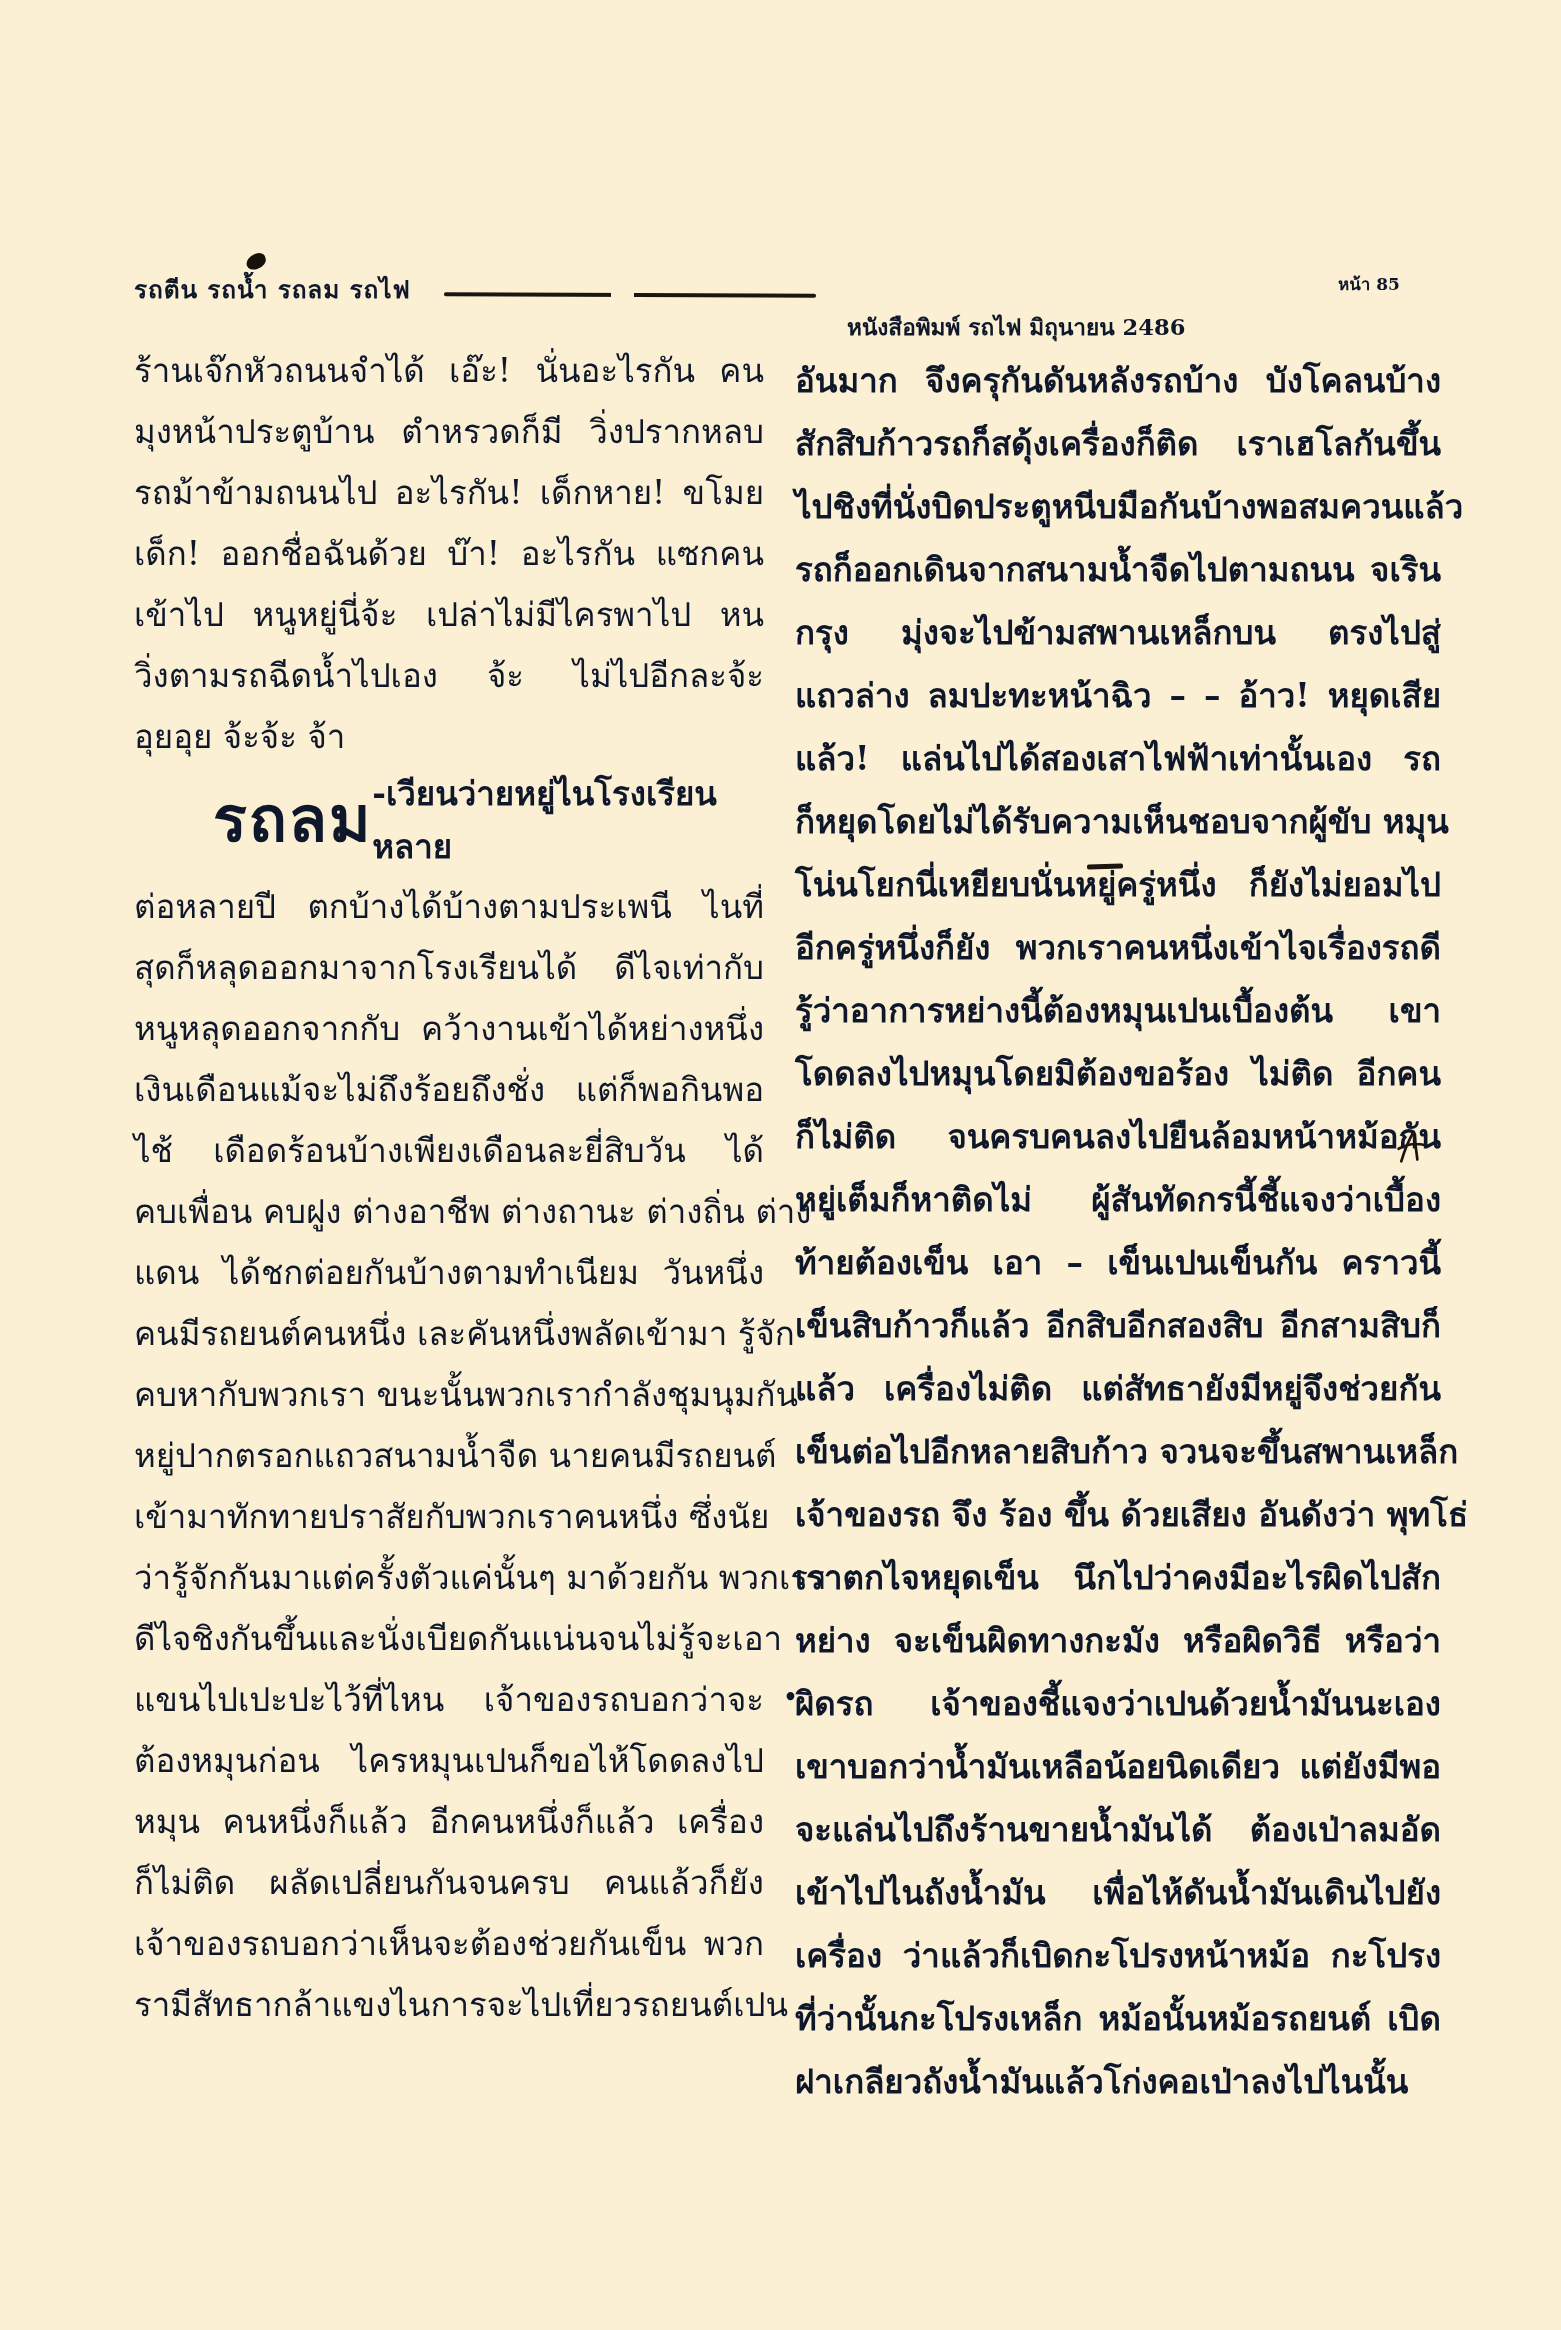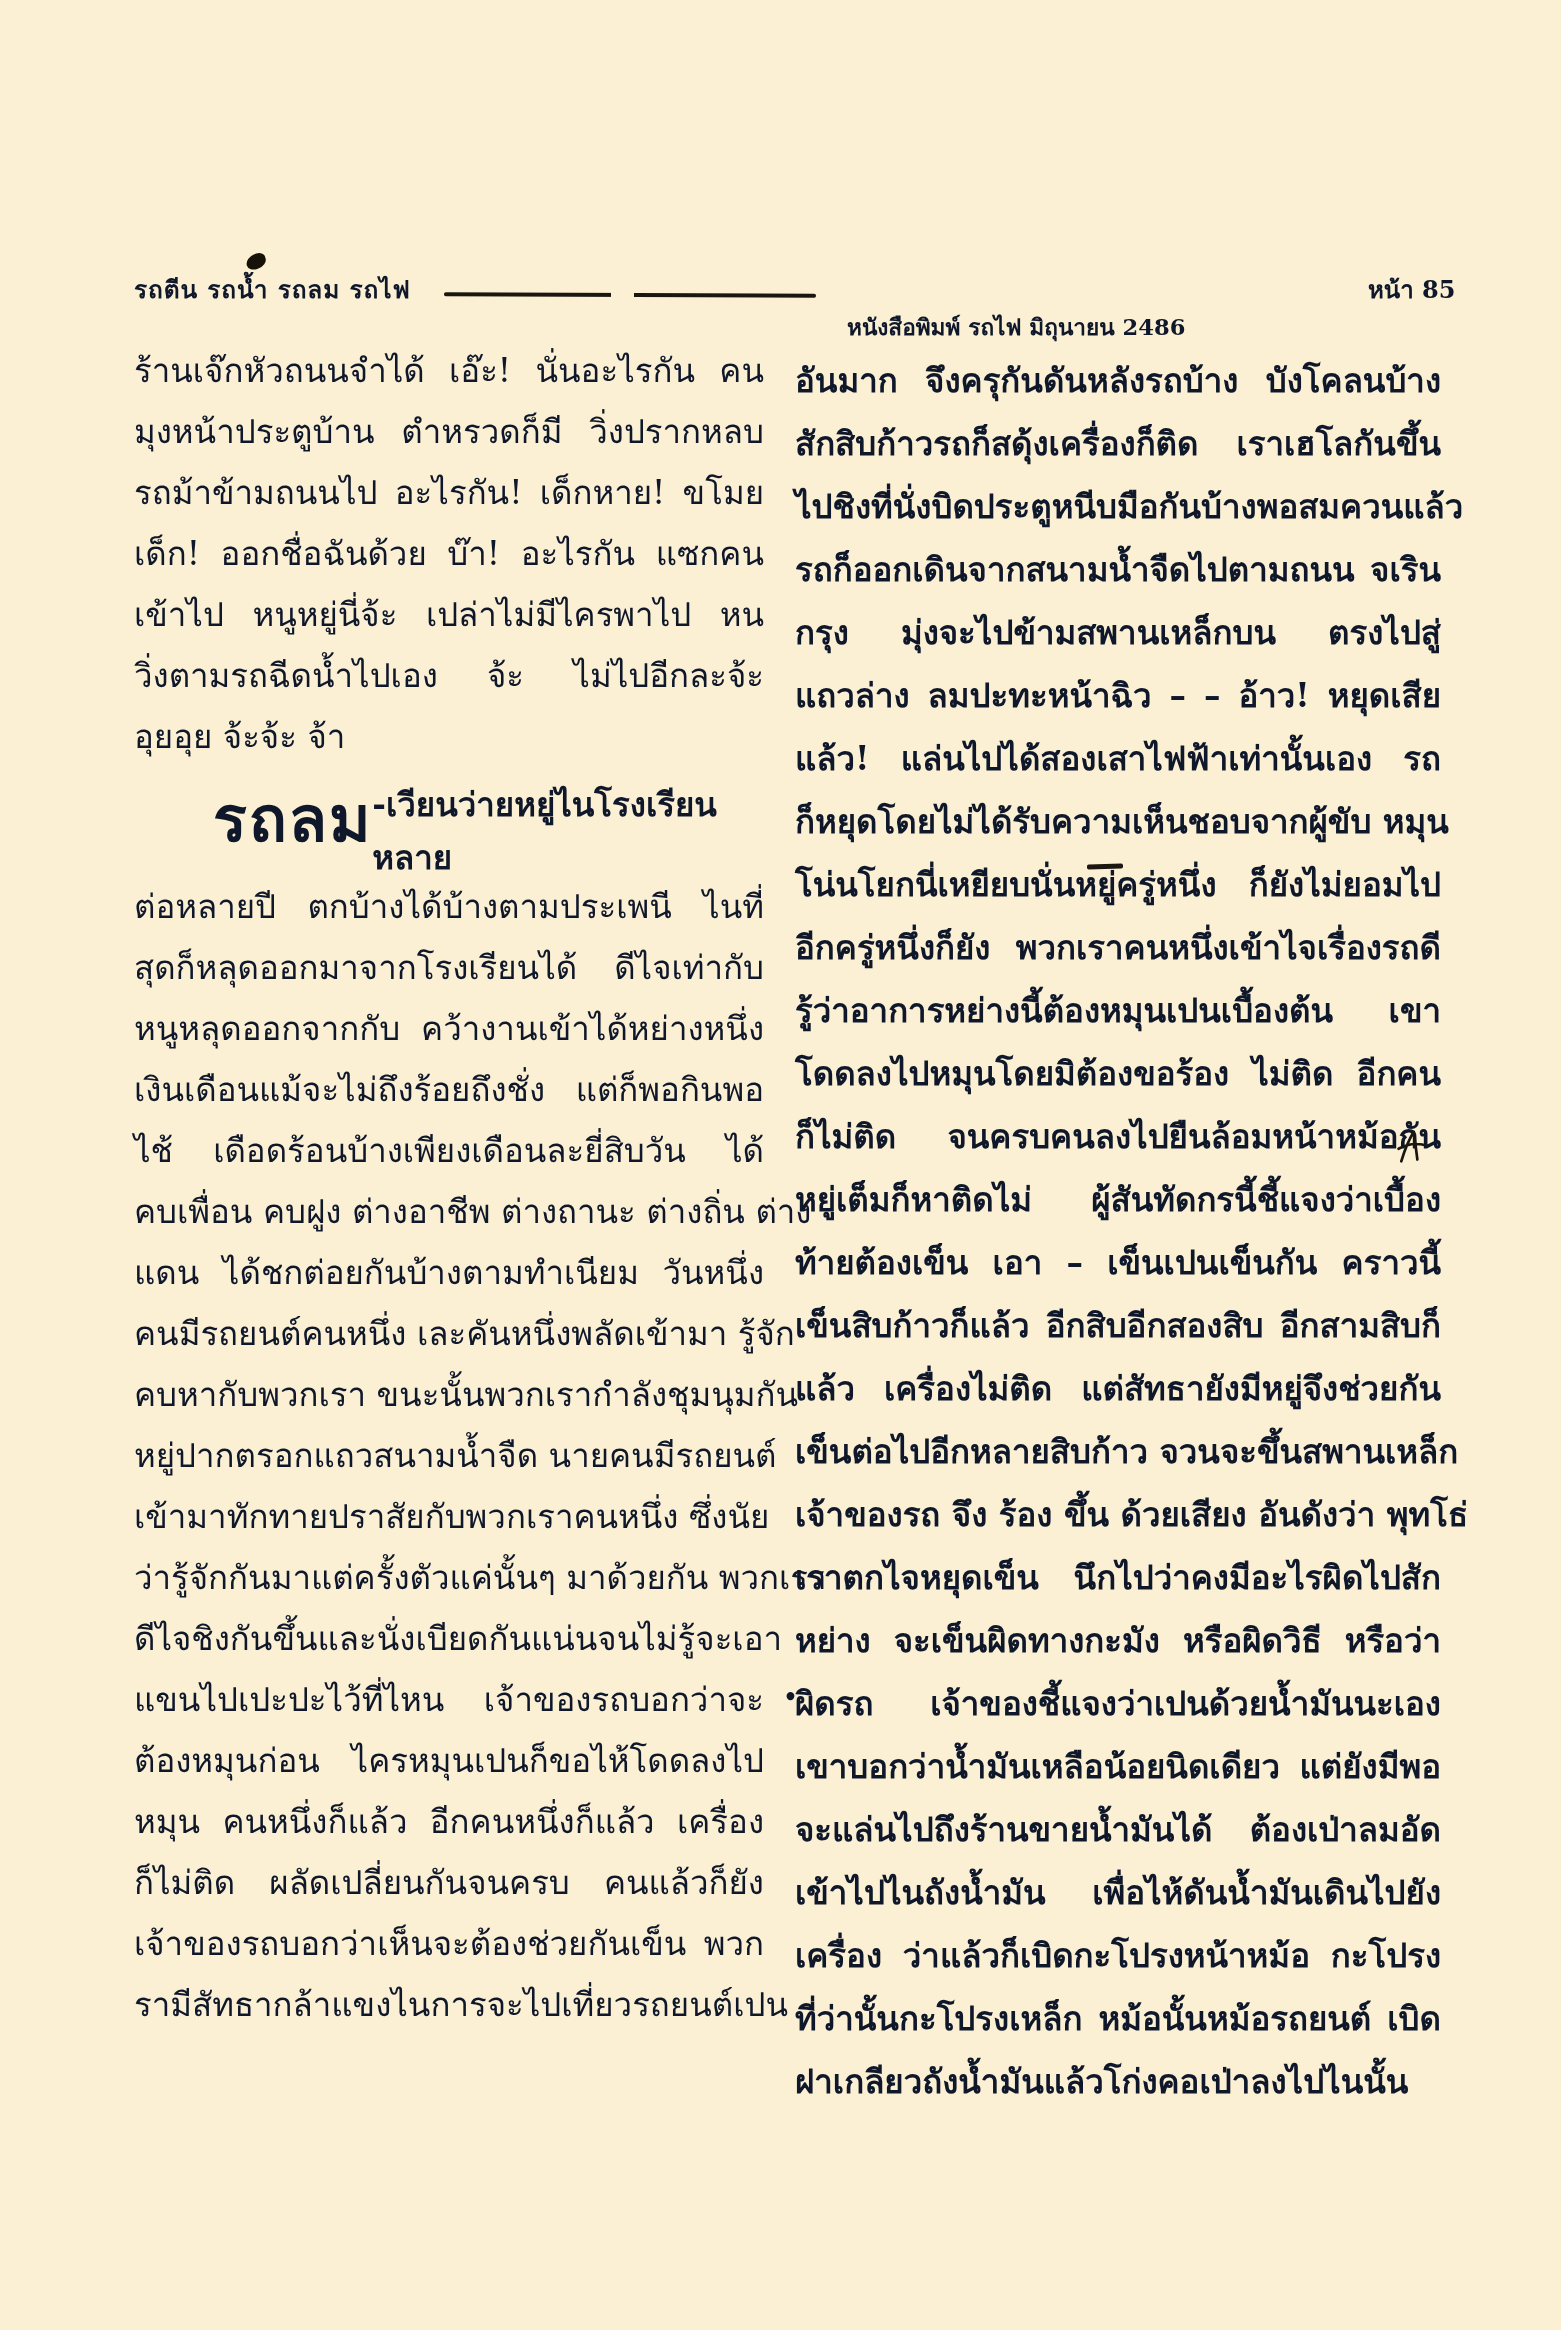--- a/index.html
+++ b/index.html
@@ -22,38 +22,38 @@
   .dash-line {
     position: absolute; left: 444px; top: 27px; width: 372px; height: 3.6px;
     background: linear-gradient(90deg, #1c1611 0 45%, transparent 45% 51%, #1c1611 51% 100%);
     transform: rotate(0.25deg); border-radius: 1.8px;
   }
   .header-right {
     position: absolute; left: 847px; top: 5.4px;
     font-size: 22.6px; font-weight: bold; white-space: nowrap; margin-top: 38px;
   }
   .page-label {
-    position: absolute; left: 1368px; top: 3.6px;
-    font-size: 24px; font-weight: bold; white-space: nowrap;
+    position: absolute; left: 1338px; top: 3.6px;
+    font-size: 17px; font-weight: bold; white-space: nowrap;
   }
   
   .col { position: absolute; font-size: 33px; }
   .col-left  { left: 134px; top: 340px; width: 630px; }
   .col-right { left: 795px; top: 349px; width: 646px; }
   .line {
     height: 61px; line-height: 61px;
     text-align: justify; text-align-last: justify;
     white-space: nowrap; overflow: visible;
   }
   .col-right .line { height: 63px; line-height: 63px; font-weight: bold; }
   
   .para1 .line:last-child { text-align-last: left; }
   
   .heading-line {
-    display: flex; align-items: flex-start;
+    display: flex; align-items: center;
     height: 83px; margin: 11px 0 14.5px 79px;
   }
   .heading-big {
     font-size: 63px; font-weight: bold; letter-spacing: 1.8px; line-height: 83px;
   }
   .heading-tail { font-size: 33px; font-weight: bold; }
   
   .ink-blot {
     position: absolute; left: 246px; top: 254px; width: 20px; height: 14.5px;
     background: #171209; border-radius: 62% 38% 55% 45%;

